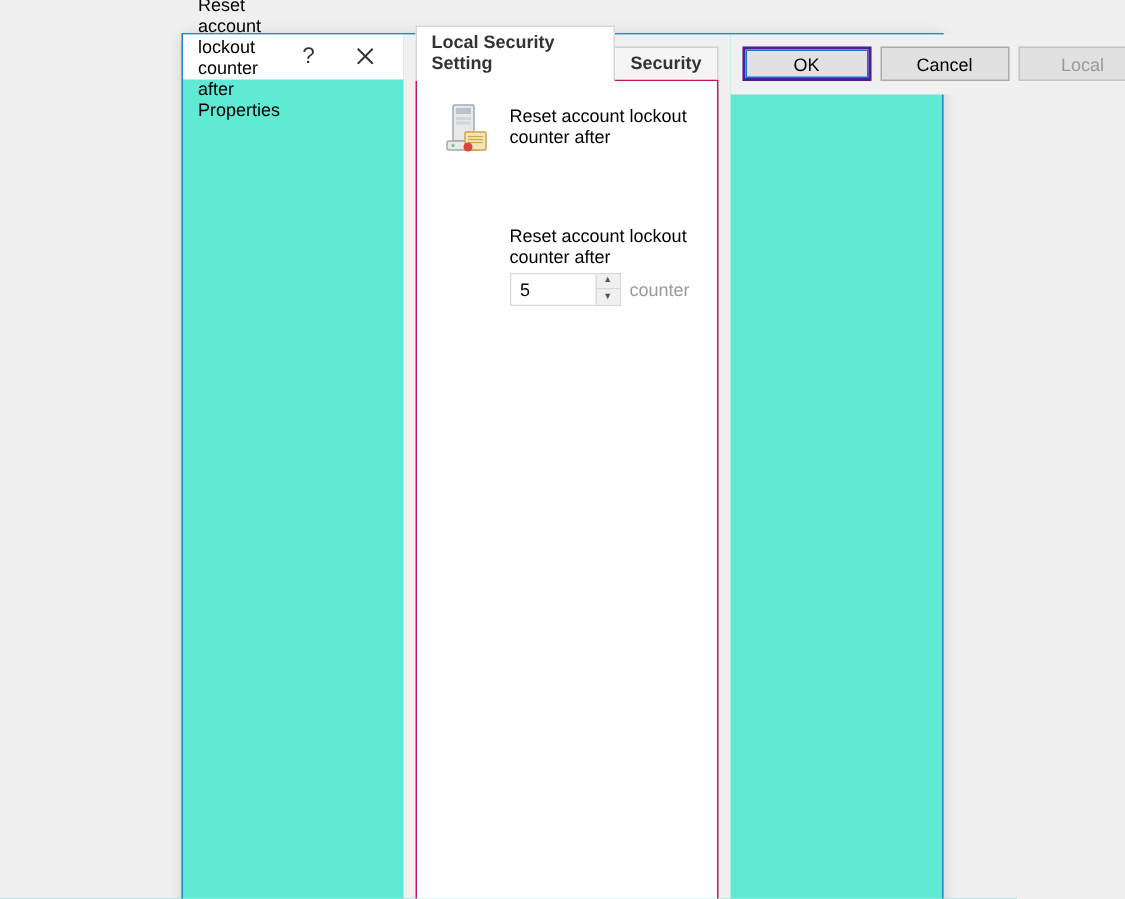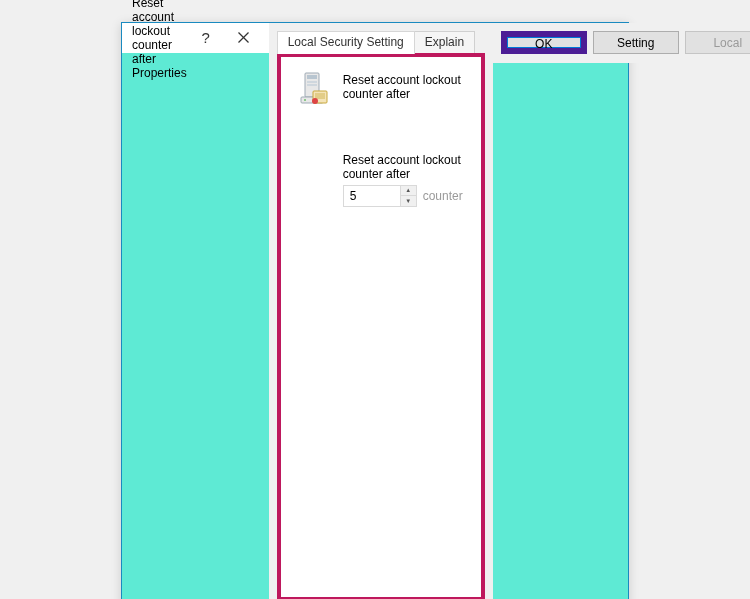--- a/index.html
+++ b/index.html
@@ -64,36 +64,37 @@
     .tab {
       padding: 3px 10px 4px 10px;
       font-size: 12px;
       border: 1px solid #d0d0d0;
       border-bottom: none;
       background: #f0f0f0;
       color: #333;
       cursor: pointer;
       margin-right: 0px;
       position: relative;
+      font-weight: bold;
     }
     .tab.active {
       background: #fff;
       border-color: #d6d6d6;
       z-index: 3;
       margin-bottom: -1px;
       padding-bottom: 5px;
     }
     .tab.inactive {
       background: #f5f5f5;
       border-left: none;
     }
     .tabpanel {
       flex: 1;
       background: #fff;
-      border: 4px solid #be185d;
+      border: 1px solid #be185d;
       padding: 14px 18px;
       position: relative;
       z-index: 1;
     }
     .policy-row {
       display: flex;
       align-items: flex-start;
       gap: 12px;
       margin-bottom: 46px;
     }
@@ -170,21 +171,21 @@
       width: 86px;
       height: 23px;
       font-size: 12px;
       font-family: inherit;
       border: 1px solid #adadad;
       background: #e1e1e1;
       cursor: pointer;
       color: #000;
     }
     .btn.default {
-      border: 6px solid #4c1d95;
+      border: 2px solid #4c1d95;
       box-shadow: inset 0 0 0 1px #0078d7;
     }
     .btn.disabled {
       color: #9a9a9a;
       background: #e1e1e1;
       border-color: #c5c5c5;
       cursor: default;
     }
   </style>
 </head>
@@ -200,21 +201,21 @@
         <line x1="0.5" y1="0.5" x2="10.5" y2="10.5"></line>
         <line x1="10.5" y1="0.5" x2="0.5" y2="10.5"></line>
       </svg>
     </div>
   </div>
 
   <div class="client">
 
     <div class="tabstrip">
       <div class="tab active">Local Security Setting</div>
-      <div class="tab inactive">Explain</div>
+      <div class="tab inactive">Security</div>
     </div>
 
     <div class="tabpanel">
 
       <div class="policy-row">
         <svg class="policy-icon" viewBox="0 0 32 36">
           <rect x="6" y="2" width="14" height="24" rx="1" fill="#e8e8e8" stroke="#9faab5" stroke-width="1"></rect>
           <rect x="8" y="4" width="10" height="4" fill="#b8c5d0"></rect>
           <rect x="8" y="10" width="10" height="2" fill="#cfd7de"></rect>
           <rect x="8" y="13" width="10" height="2" fill="#cfd7de"></rect>
@@ -241,17 +242,17 @@
         </div>
         <div class="unit">counter</div>
       </div>
 
     </div>
 
   </div>
 
   <div class="footer">
     <button class="btn default">OK</button>
-    <button class="btn">Setting</button>
+    <button class="btn">Cancel</button>
     <button class="btn disabled">Local</button>
   </div>
 
 </div>
 
 </body></html>

